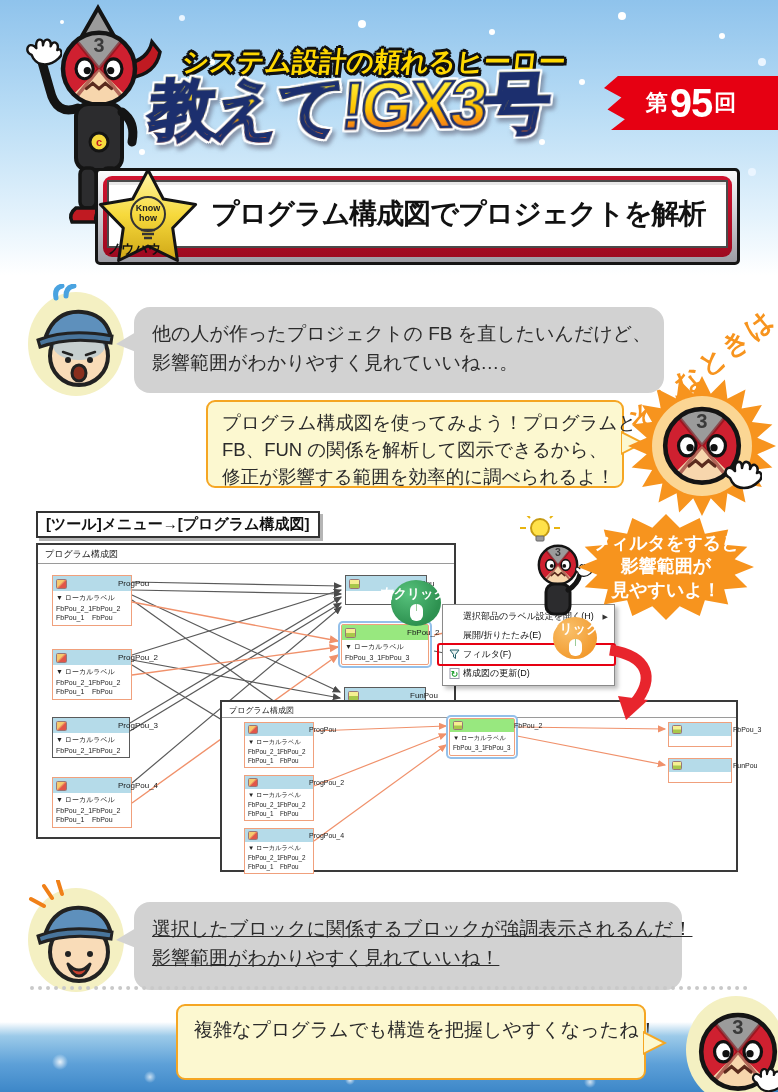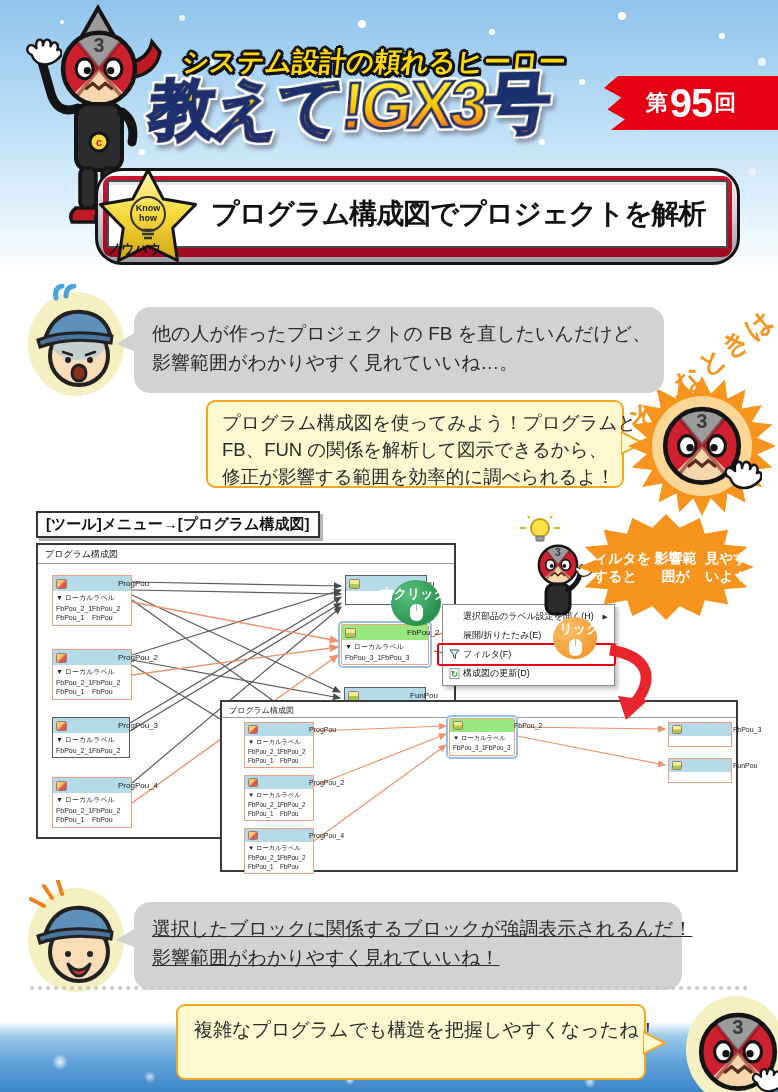--- a/index.html
+++ b/index.html
@@ -21,21 +21,21 @@
     background:linear-gradient(180deg,#fff23c 18%,#ffc400 52%,#f2641e 82%,#e03418 95%);
     -webkit-background-clip:text;background-clip:text;color:transparent;
     -webkit-text-stroke:2.5px #1c2f6e;
     filter:drop-shadow(2px 0 0 #fff) drop-shadow(-2px 0 0 #fff) drop-shadow(0 2px 0 #fff) drop-shadow(0 -2px 0 #fff) drop-shadow(3px 4px 2px rgba(90,90,110,.55));}
   .ep-badge{position:absolute;left:604px;top:76px;width:174px;height:54px;background:#e60012;
     clip-path:polygon(8% 0,100% 0,100% 100%,4% 100%,12% 80%,2% 62%,10% 40%,0 22%);
     display:flex;align-items:center;justify-content:center;gap:2px;color:#fff;}
   .ep-badge .sm{font-size:22px;font-weight:900;}
   .ep-badge .num{font-size:40px;font-weight:900;letter-spacing:-1px;}
   
-  .kh-bar{position:absolute;left:95px;top:168px;width:645px;height:97px;border:3px solid #141414;border-radius:27px;
+  .kh-bar{position:absolute;left:95px;top:168px;width:645px;height:97px;border:3px solid #141414;border-radius:5px;
     background:linear-gradient(180deg,#fbfbfc 0%,#d8d8dd 38%,#9c9ca4 100%);box-sizing:border-box;padding:5px;}
   .kh-red{width:100%;height:100%;border-radius:9px;background:linear-gradient(180deg,#cf1430 0%,#9e0a20 100%);box-sizing:border-box;padding:4px 4px 9px 4px;}
   .kh-panel{width:100%;height:100%;background:#fff;border:2px solid #4a4a4a;box-sizing:border-box;
     display:flex;align-items:center;padding-left:102px;box-shadow:inset 0 3px 0 #e8e8e8,inset 0 6px 0 #fff;}
   .kh-title{font-size:28px;font-weight:900;color:#111;letter-spacing:-1px;white-space:nowrap;}
   .kh-star{position:absolute;left:96px;top:166px;width:104px;height:104px;}
   .kh-caption{position:absolute;left:108px;top:240px;font-size:13px;font-weight:900;color:#111;}
   
   .avatar-ell{position:absolute;background:#f4f0c2;border-radius:50%;}
   .bubble{position:absolute;border-radius:16px;box-sizing:border-box;color:#2b2b2b;}
@@ -76,22 +76,22 @@
   
   .hint-circle{position:absolute;border-radius:50%;display:flex;flex-direction:column;align-items:center;justify-content:center;
     color:#fff;font-weight:900;z-index:6;text-align:center;}
   .hint-circle .ht{font-size:13px;white-space:nowrap;}
   .mouse{width:13px;height:17px;background:#fff;border-radius:6px;margin-top:1px;position:relative;}
   .mouse:before{content:"";position:absolute;left:6px;top:0;width:1px;height:7px;background:#9c9;}
   .rclick{left:391px;top:580px;width:50px;height:46px;background:radial-gradient(circle at 35% 30%,#57c27c,#2d9150 70%);}
   .click{left:553px;top:617px;width:44px;height:42px;background:radial-gradient(circle at 35% 30%,#f9c06a,#f29a2e 75%);}
   
   .tip-wrap{position:absolute;left:578px;top:514px;width:176px;height:106px;z-index:5;}
-  .tip-text{position:absolute;left:0;top:0;width:100%;height:100%;display:flex;flex-direction:row;
-    align-items:center;justify-content:center;color:#fff;font-size:14px;font-weight:700;line-height:1.3;text-align:center;}
+  .tip-text{position:absolute;left:0;top:0;width:100%;height:100%;display:flex;flex-direction:column;
+    align-items:center;justify-content:center;color:#fff;font-size:18px;font-weight:700;line-height:1.3;text-align:center;}
   .burst-hero{position:absolute;left:626px;top:372px;width:152px;height:146px;z-index:2;}
   
   .dots-div{position:absolute;left:30px;top:986px;width:718px;border-top:4px dotted #c9c9c9;}
   .water{position:absolute;left:0;top:1022px;width:778px;height:70px;z-index:1;
     background-image:
       radial-gradient(circle 7px at 60px 40px,rgba(255,255,255,.85),rgba(255,255,255,0) 8px),
       radial-gradient(circle 5px at 150px 55px,rgba(255,255,255,.7),rgba(255,255,255,0) 6px),
       radial-gradient(circle 8px at 260px 35px,rgba(255,255,255,.6),rgba(255,255,255,0) 9px),
       radial-gradient(circle 4px at 350px 58px,rgba(255,255,255,.8),rgba(255,255,255,0) 5px),
       radial-gradient(circle 6px at 470px 42px,rgba(255,255,255,.7),rgba(255,255,255,0) 7px),

